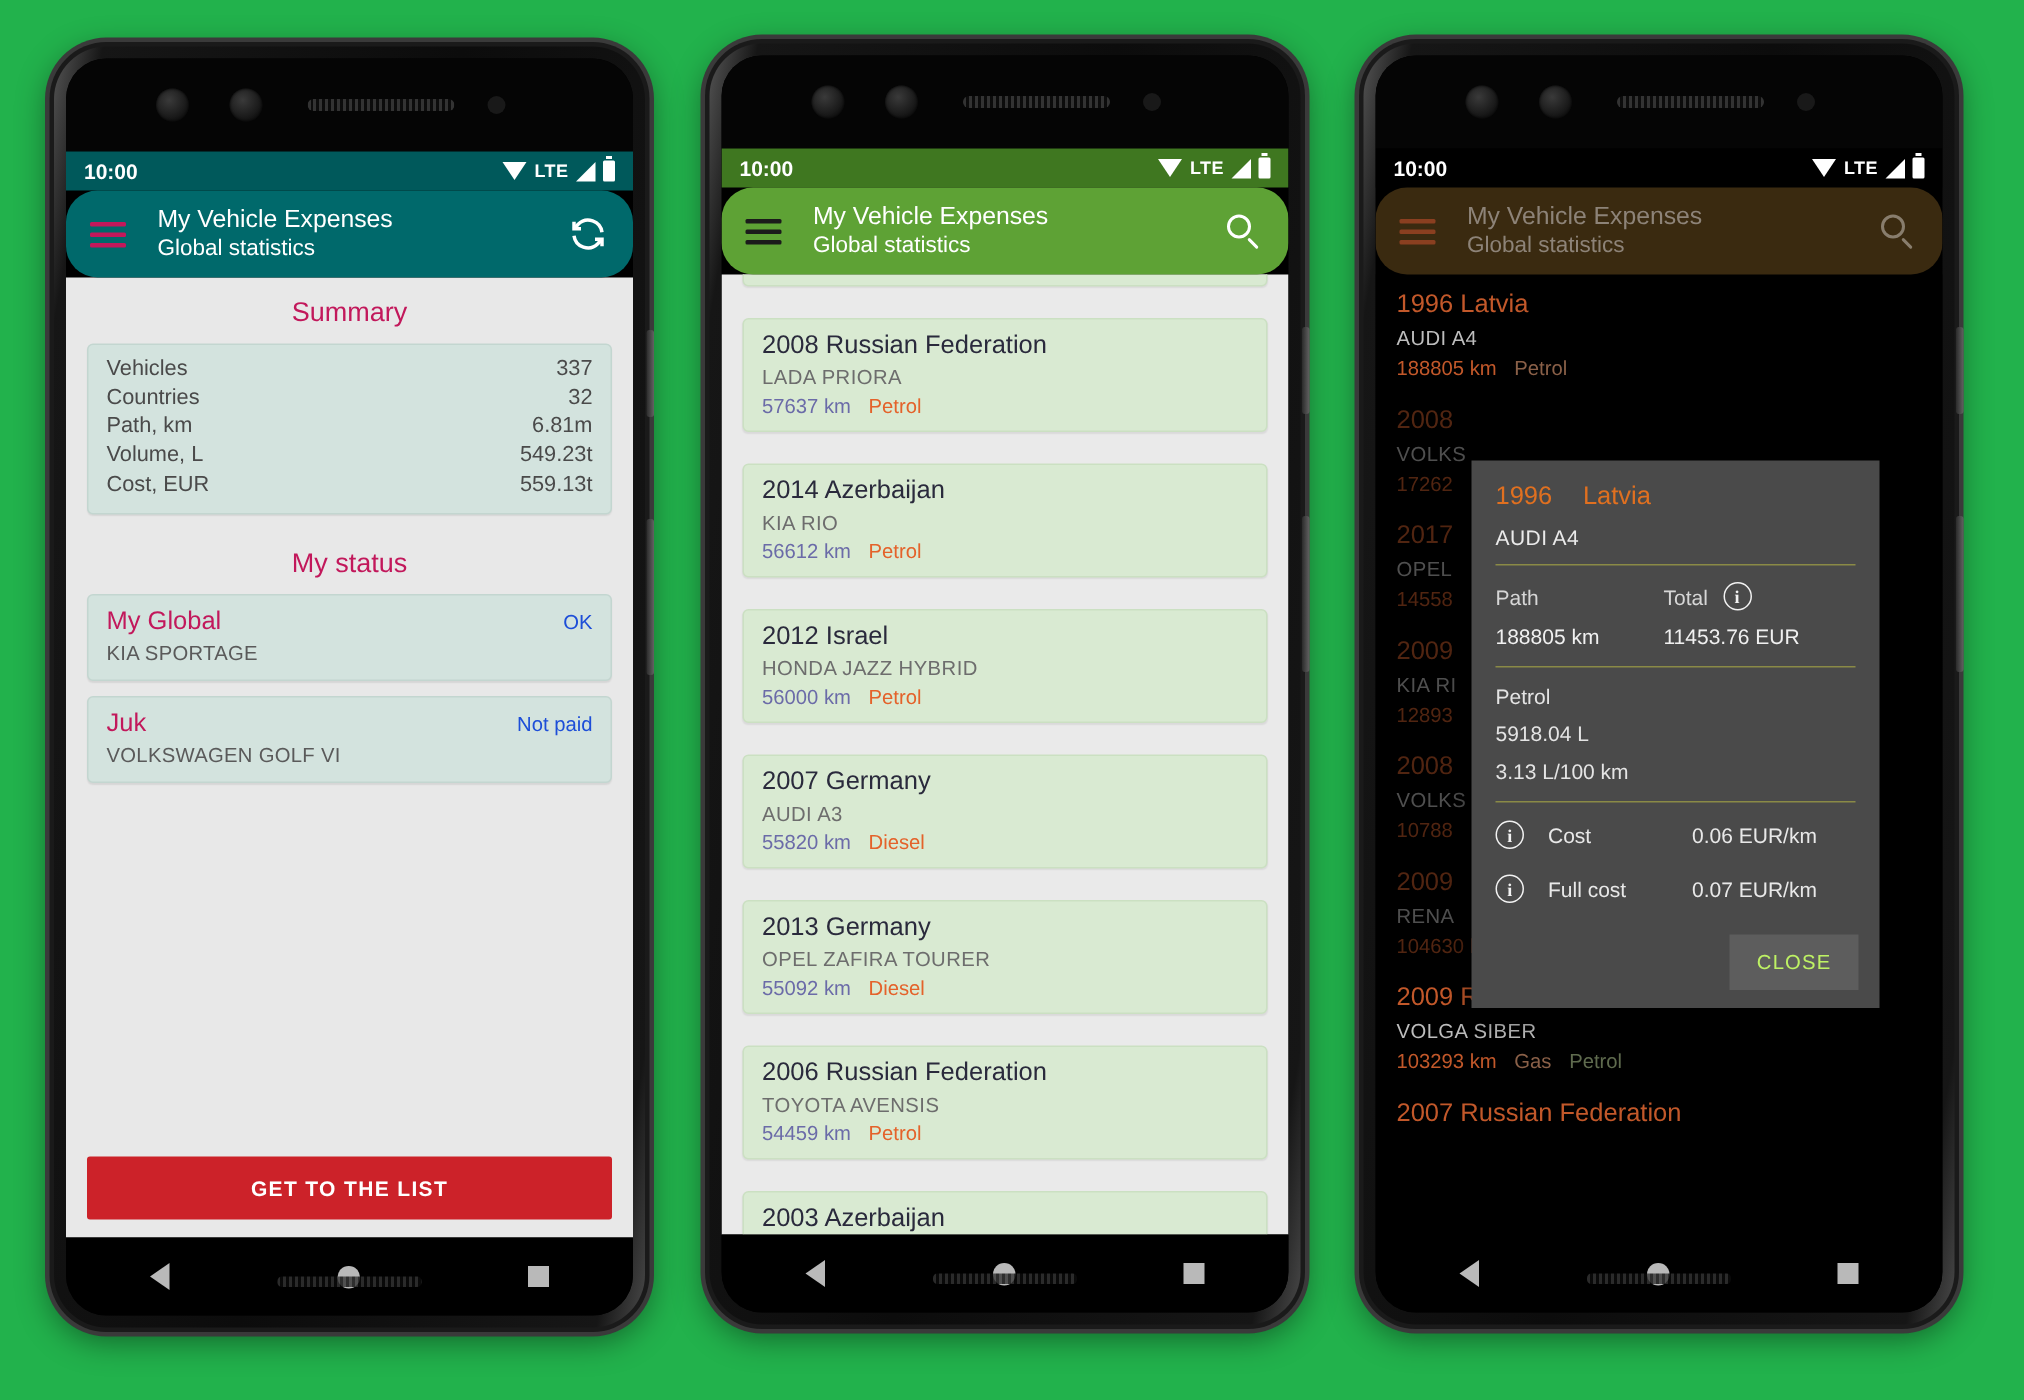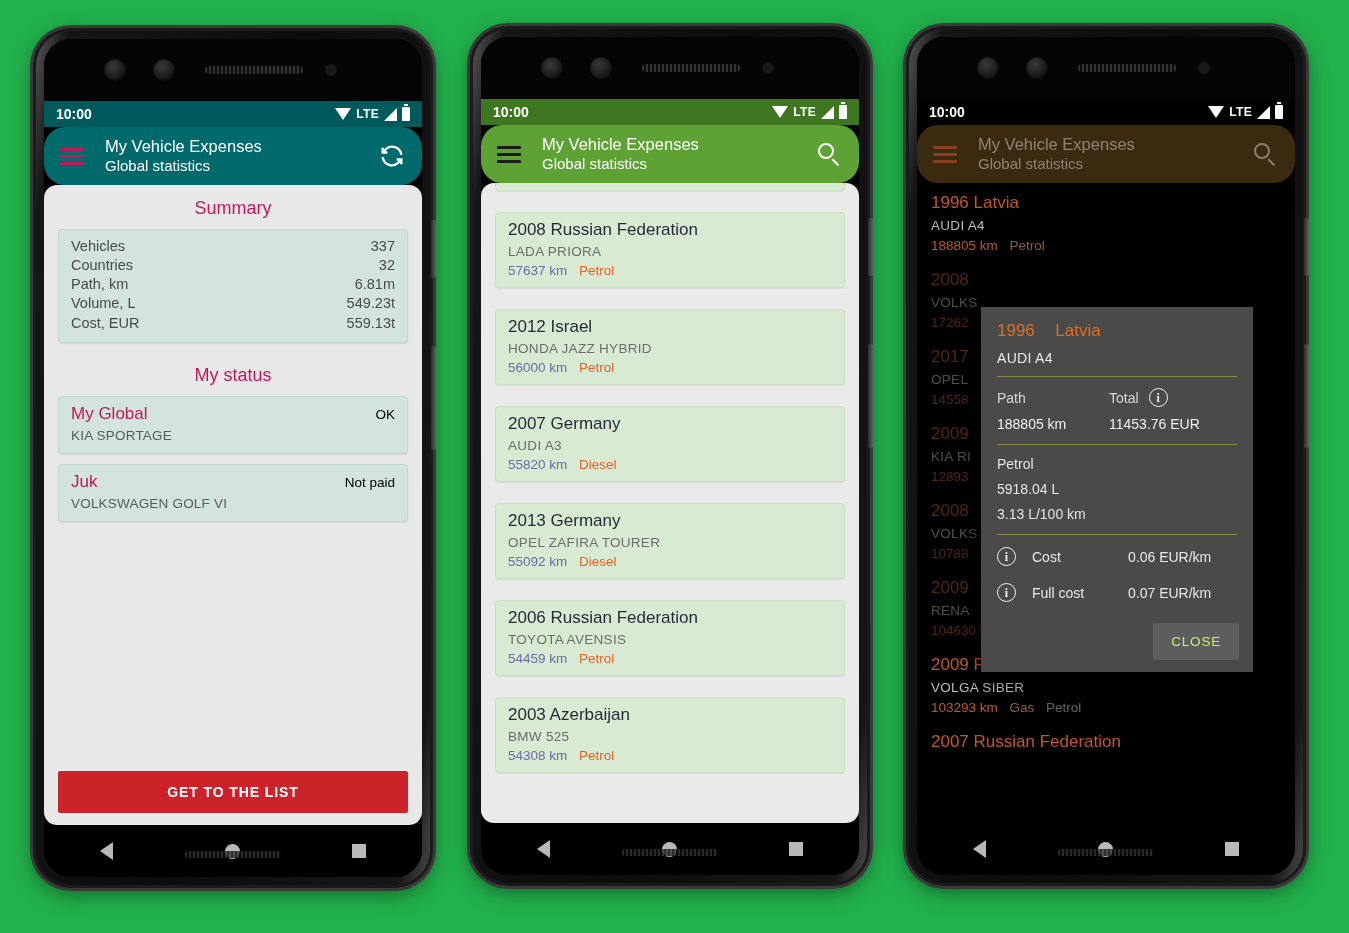--- a/index.html
+++ b/index.html
@@ -90,21 +90,20 @@
   .hamburger span { display: block; height: 3px; border-radius: 1px; width: 100%; }
   .titles { margin-left: 21px; flex: 1 1 auto; line-height: 1.18; }
   .t1 { font-size: 16.5px; }
   .t2 { font-size: 15px; }
   .bar-action { width: 28px; height: 28px; flex: 0 0 auto; cursor: pointer; }
 
   
   .screen {
     position: absolute; left: 0; right: 0; top: 146px; bottom: 52px;
     overflow: hidden;
-    border-radius: 13px;
   }
 
   
   .navbar {
     position: absolute; left: 0; right: 0; bottom: 0; height: 52px;
     background: #000; z-index: 3;
     display: flex; align-items: center; justify-content: space-around;
   }
   .nav-back { width: 0; height: 0; border-top: 9px solid transparent;
               border-bottom: 9px solid transparent; border-right: 13px solid #b9b9b9; }
@@ -133,21 +132,21 @@
     border: 1px solid #c3d6d0; padding: 7px 12px 9px;
     box-shadow: 0 1px 1px rgba(0,0,0,.08);
   }
   .sum-row { display: flex; justify-content: space-between;
              font-size: 14.5px; color: #4a4a4a; line-height: 1.32; }
   .status-card { margin: 0 14px 10px; background: #d3e3de; border-radius: 4px;
                  border: 1px solid #c3d6d0; padding: 7px 12px 10px;
                  box-shadow: 0 1px 1px rgba(0,0,0,.08); }
   .st-top { display: flex; justify-content: space-between; align-items: baseline; }
   .st-name { font-size: 17px; color: #c2185b; }
-  .st-state { font-size: 13.5px; color: #000000; }
+  .st-state { font-size: 13.5px; color: #1d4ed8; }
   .st-model { font-size: 13.5px; color: #5a5a5a; margin-top: 4px; letter-spacing: .2px; }
   .cta-wrap { position: absolute; left: 0; right: 0; bottom: 12px; padding: 0 14px; }
   .cta {
     display: block; width: 100%; border: 0; border-radius: 2px;
     background: #cc2229; color: #fff; font-size: 14px; font-weight: bold;
     letter-spacing: .9px; padding: 13px 0; cursor: pointer;
     font-family: "Liberation Sans", sans-serif;
   }
 
   
@@ -384,20 +383,28 @@
 
           <div class="veh-card">
             <div class="veh-title">2008 Russian Federation</div>
             <div class="veh-model">LADA PRIORA</div>
             <div class="veh-meta">
               <span class="veh-km">57637 km</span>
               <span class="veh-fuel">Petrol</span>
             </div>
           </div>
 
+          <div class="veh-card">
+            <div class="veh-title">2014 Azerbaijan</div>
+            <div class="veh-model">KIA RIO</div>
+            <div class="veh-meta">
+              <span class="veh-km">56612 km</span>
+              <span class="veh-fuel">Petrol</span>
+            </div>
+          </div>
 
           <div class="veh-card">
             <div class="veh-title">2012 Israel</div>
             <div class="veh-model">HONDA JAZZ HYBRID</div>
             <div class="veh-meta">
               <span class="veh-km">56000 km</span>
               <span class="veh-fuel">Petrol</span>
             </div>
           </div>
 

